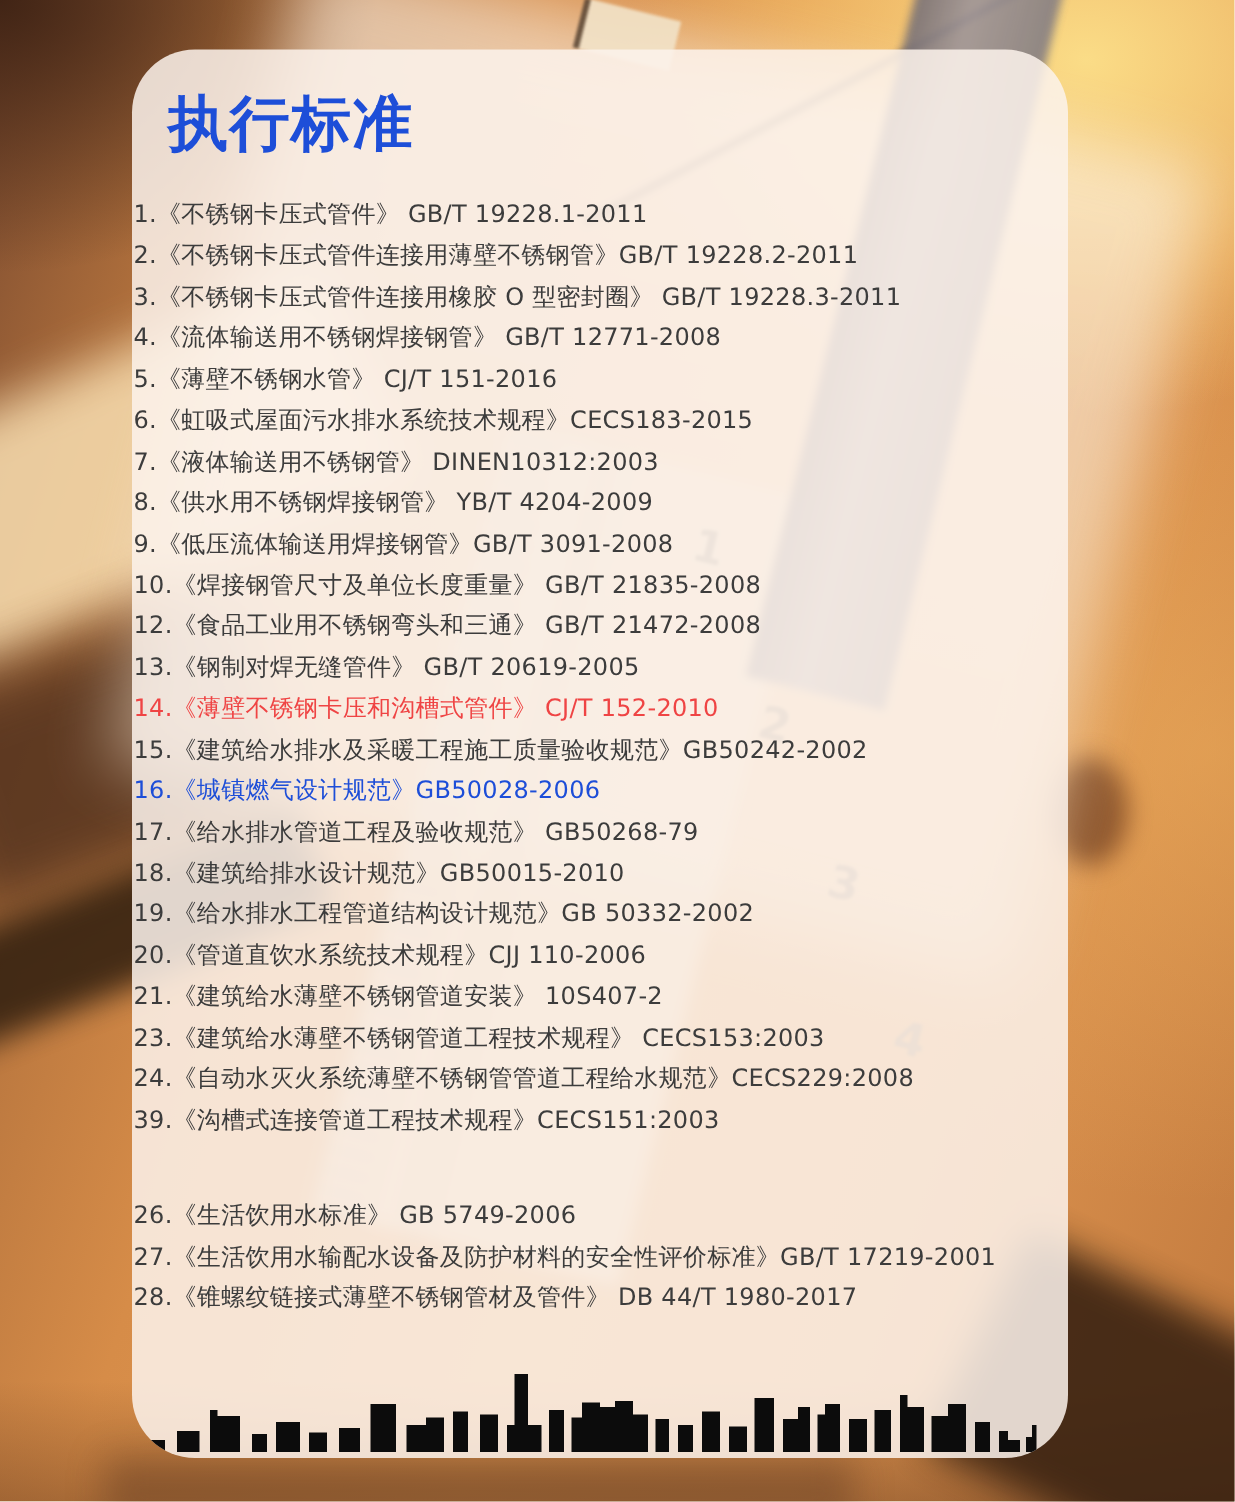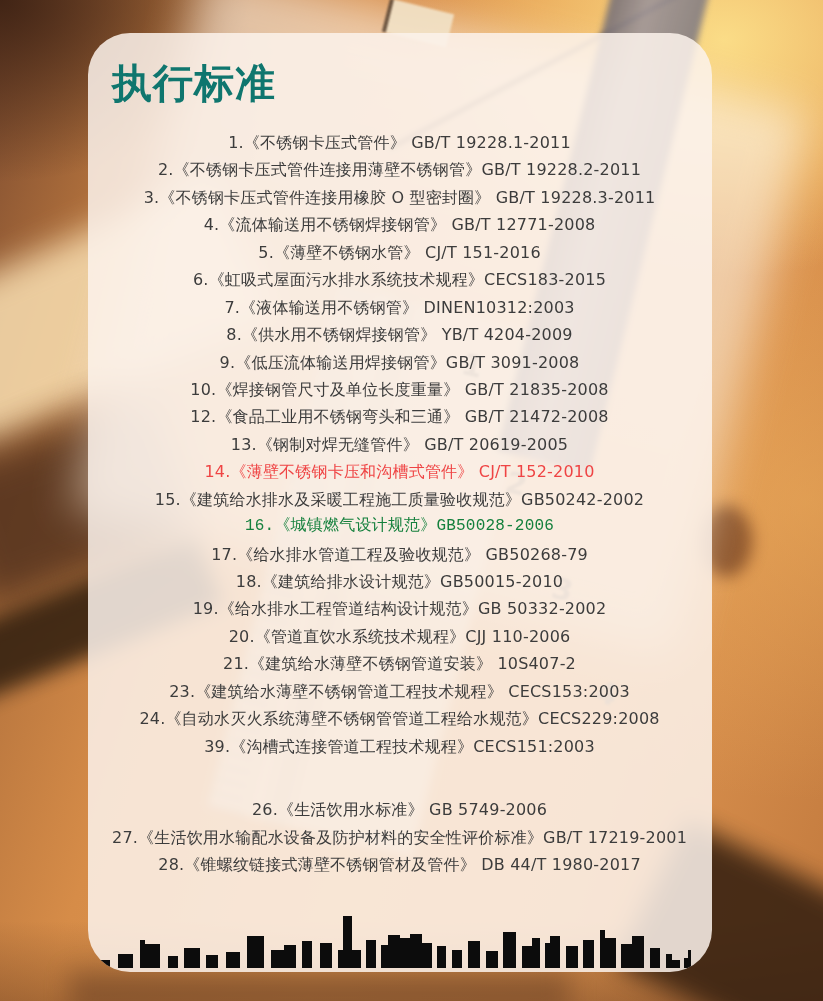--- a/index.html
+++ b/index.html
@@ -43,21 +43,21 @@
   .ruler-digit{position:absolute;z-index:1;font-size:30px;font-weight:bold;
     color:rgba(106,96,86,.6);transform:rotate(14deg);filter:blur(1px);}
   .rd1{left:462px;top:348px;} .rd2{left:506px;top:466px;}
   .rd3{left:552px;top:572px;} .rd4{left:596px;top:676px;}
 
   
   .card{position:absolute;left:88px;top:33px;width:624px;height:939px;z-index:2;
     background:rgba(251,242,235,.86);border-radius:42px;overflow:hidden;}
   .page-title{position:absolute;left:24px;top:28px;margin:0;
     font-size:40px;line-height:44px;font-weight:bold;letter-spacing:1px;color:#2BA19C;}
-  .std-list{position:absolute;left:24px;top:96px;margin:0;padding:0;list-style:none;text-align:center;}
+  .std-list{position:absolute;left:1px;top:96px;margin:0;padding:0;list-style:none;}
   .std-list li{height:27.45px;line-height:27.45px;font-size:16px;color:#3C3C3C;
     white-space:nowrap;letter-spacing:.2px;}
   .skyline{position:absolute;left:0;bottom:4px;width:624px;height:58px;display:block;}
 </style>
 </head>
 <body>
 
 <div class="stage">
 
   <div class="bg-base"></div>
@@ -74,21 +74,21 @@
     <div class="ruler-ticks-a"></div>
     <div class="ruler-ticks-b"></div>
   </div>
   <div class="photo caliper-darkbar"></div>
   <span class="ruler-digit rd1">1</span>
   <span class="ruler-digit rd2">2</span>
   <span class="ruler-digit rd3">3</span>
   <span class="ruler-digit rd4">4</span>
 
   <div class="card">
-    <h1 class="page-title" style="color: #0f766e;">执行标准</h1>
+    <h1 class="page-title" style="color: #1d4ed8;">执行标准</h1>
 
     <ol class="std-list">
 
         <li style="color: rgb(60, 60, 60);">1.《不锈钢卡压式管件》 GB/T 19228.1-2011</li>
 
         <li style="color: rgb(60, 60, 60);">2.《不锈钢卡压式管件连接用薄壁不锈钢管》GB/T 19228.2-2011</li>
 
         <li style="color: rgb(60, 60, 60);">3.《不锈钢卡压式管件连接用橡胶 O 型密封圈》 GB/T 19228.3-2011</li>
 
         <li style="color: rgb(60, 60, 60);">4.《流体输送用不锈钢焊接钢管》 GB/T 12771-2008</li>
@@ -107,21 +107,21 @@
 
 
         <li style="color: rgb(60, 60, 60);">12.《食品工业用不锈钢弯头和三通》 GB/T 21472-2008</li>
 
         <li style="color: rgb(60, 60, 60);">13.《钢制对焊无缝管件》 GB/T 20619-2005</li>
 
         <li style="color: #ef4444;">14.《薄壁不锈钢卡压和沟槽式管件》 CJ/T 152-2010</li>
 
         <li style="color: rgb(60, 60, 60);">15.《建筑给水排水及采暖工程施工质量验收规范》GB50242-2002</li>
 
-        <li style="color: #15803d; font-family: Liberation Mono, monospace;">16.《城镇燃气设计规范》GB50028-2006</li>
+        <li style="color: #1d4ed8;">16.《城镇燃气设计规范》GB50028-2006</li>
 
         <li style="color: rgb(60, 60, 60);">17.《给水排水管道工程及验收规范》 GB50268-79</li>
 
         <li style="color: rgb(60, 60, 60);">18.《建筑给排水设计规范》GB50015-2010</li>
 
         <li style="color: rgb(60, 60, 60);">19.《给水排水工程管道结构设计规范》GB 50332-2002</li>
 
         <li style="color: rgb(60, 60, 60);">20.《管道直饮水系统技术规程》CJJ 110-2006</li>
 
         <li style="color: rgb(60, 60, 60);">21.《建筑给水薄壁不锈钢管道安装》 10S407-2</li>

